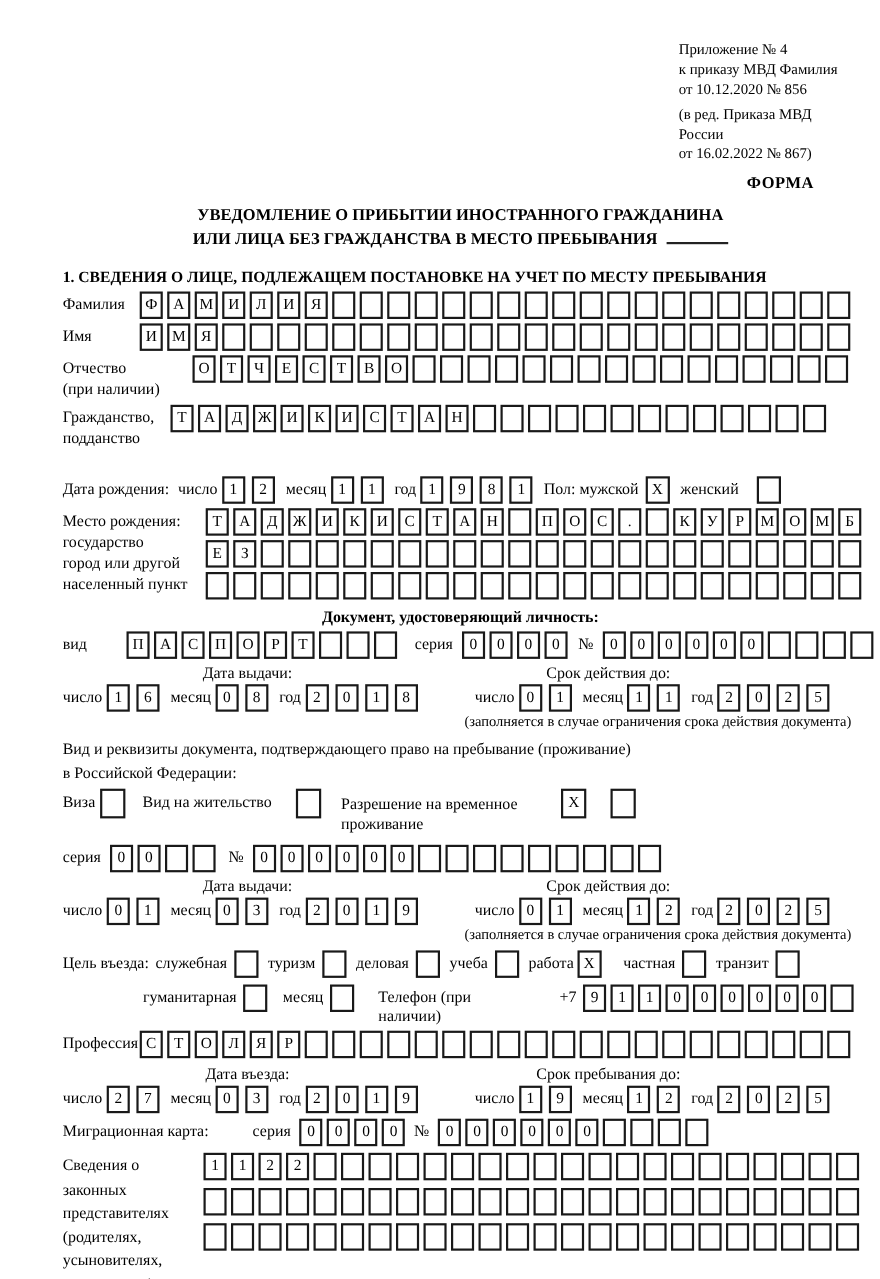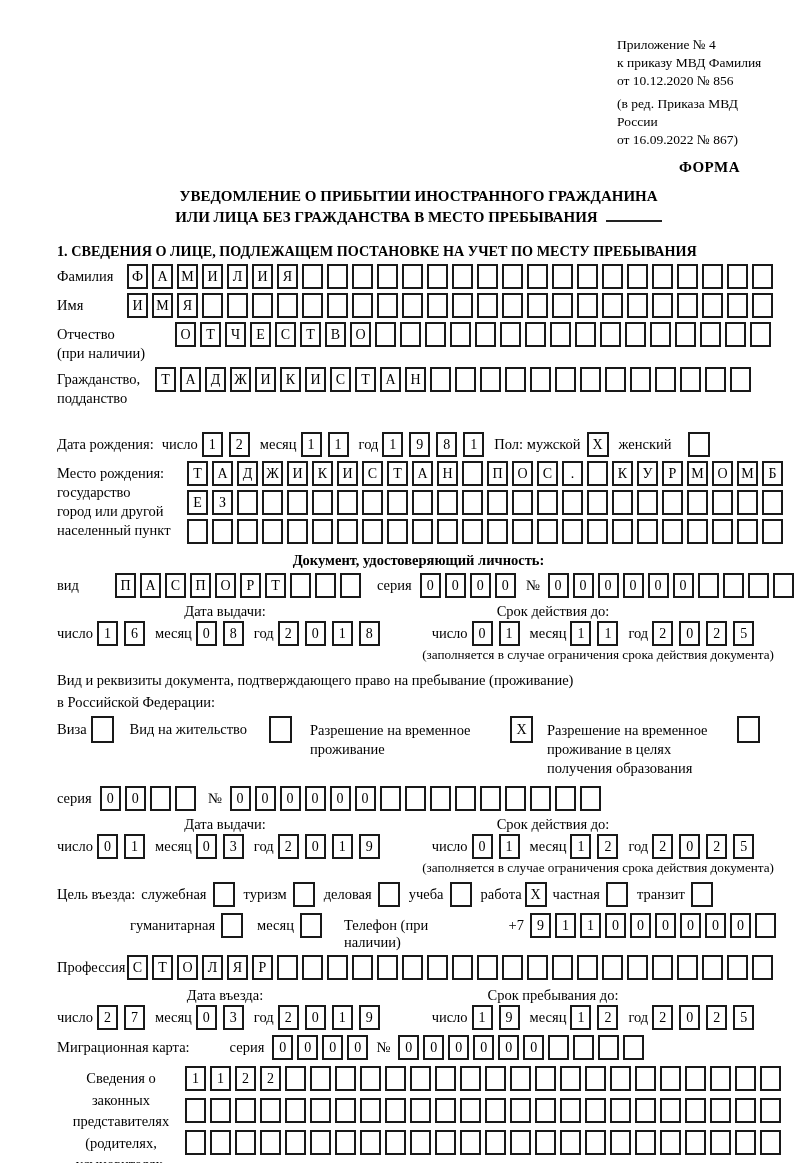--- a/index.html
+++ b/index.html
@@ -50,38 +50,38 @@
   }
   .chk-sm{flex:0 0 22px;width:22px;height:25px;line-height:21px;}
   
   .purpose-row{display:flex;align-items:flex-start;margin-top:6px;}
   .p-item{display:flex;align-items:flex-start;margin-right:9px;}
   .p-item .chk{margin-left:6px;}
   .p-label{padding-top:4px;}
   
   .rep{display:flex;margin-top:6px;}
   .rep-labels{flex:0 0 128px;line-height:21.5px;padding-top:2px;}
-  .rep-labels div{white-space:nowrap;text-align:center;}
+  .rep-labels div{white-space:nowrap;}
   .rep-rows .cells{margin-bottom:7px;}
   .doc-heading{text-align:center;font-weight:bold;margin-top:4px;font-size:14.5px;}
   .migrow{display:flex;align-items:flex-start;margin-top:5px;}
 </style>
 </head>
 <body>
 
 <div class="page">
 
   <div class="appendix">
     <div>Приложение № 4</div>
     <div>к приказу МВД Фамилия</div>
     <div>от 10.12.2020 № 856</div>
   </div>
   <div class="revision">
     <div>(в ред. Приказа МВД России</div>
-    <div>от 16.09.2022 № 867)</div>
+    <div>от 16.02.2022 № 867)</div>
   </div>
   <div class="forma">ФОРМА</div>
 
   <div class="title">
     <div>УВЕДОМЛЕНИЕ О ПРИБЫТИИ ИНОСТРАННОГО ГРАЖДАНИНА</div>
     <div><span>ИЛИ ЛИЦА БЕЗ ГРАЖДАНСТВА В МЕСТО ПРЕБЫВАНИЯ</span><span class="blank-line"></span></div>
   </div>
 
   <div class="sec-heading">1. СВЕДЕНИЯ О ЛИЦЕ, ПОДЛЕЖАЩЕМ ПОСТАНОВКЕ НА УЧЕТ ПО МЕСТУ ПРЕБЫВАНИЯ</div>
 
@@ -417,21 +417,20 @@
     </div>
     <div class="opt" style="margin-left:16px">
       <span class="opt-label">Вид на жительство</span>
       <span class="chk" style="margin-left:22px"></span>
     </div>
     <div class="opt" style="margin-left:18px">
       <span class="opt-center" style="width:192px">Разрешение на временное проживание</span>
       <span class="chk">X</span>
     </div>
     <div class="opt" style="margin-left:14px">
-      <span class="opt-center" style="width:182px">Разрешение на временное проживание в целях получения образования</span>
       <span class="chk"></span>
     </div>
   </div>
   <div class="frow" style="margin-top:8px">
     <span class="inline-label">серия</span>
     <span class="cells">
         <span class="cell">0</span>
         <span class="cell">0</span>
         <span class="cell"></span>
         <span class="cell"></span>
@@ -509,21 +508,21 @@
       <span class="chk chk-sm"></span>
     </div>
     <div class="p-item">
       <span class="p-label">деловая</span>
       <span class="chk chk-sm"></span>
     </div>
     <div class="p-item">
       <span class="p-label">учеба</span>
       <span class="chk chk-sm"></span>
     </div>
-    <div class="p-item" style="margin-right:6px">
+    <div class="p-item" style="margin-right:20px">
       <span class="p-label">работа</span>
       <span class="chk chk-sm" style="margin-left:3px">X</span>
     </div>
     <div class="p-item">
       <span class="p-label">частная</span>
       <span class="chk chk-sm"></span>
     </div>
     <div class="p-item">
       <span class="p-label">транзит</span>
       <span class="chk chk-sm"></span>

